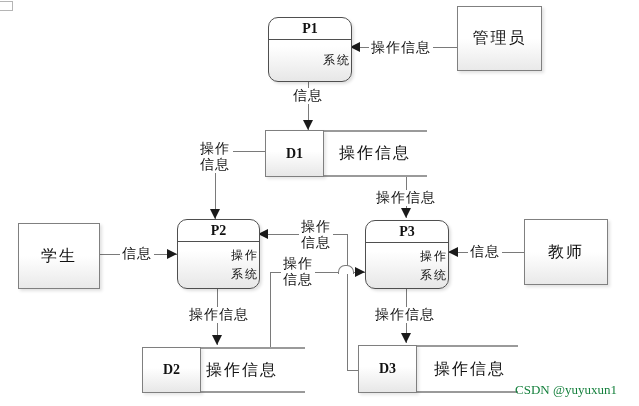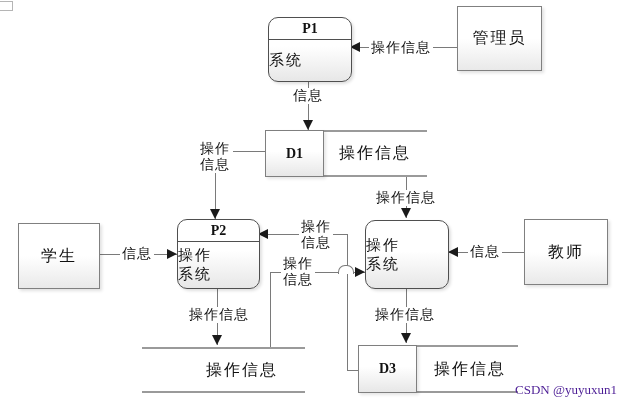--- a/index.html
+++ b/index.html
@@ -20,22 +20,22 @@
     position:absolute;border:1.5px solid #4f4f4f;border-radius:10px;
     background:linear-gradient(180deg,#ffffff 45%,#e7e7e7 100%);
     z-index:4;box-shadow:2px 2px 3px rgba(0,0,0,0.12);
     display:flex;flex-direction:column;
   }
   .process .hd{
     border-bottom:1.5px solid #4f4f4f;text-align:center;
     font-weight:bold;font-size:14px;display:flex;align-items:center;justify-content:center;
   }
   .process .bd{
-    flex:1;display:flex;flex-direction:column;align-items:flex-start;justify-content:center;
-    font-size:15px;letter-spacing:2px;line-height:19px;
+    flex:1;display:flex;flex-direction:column;align-items:flex-end;justify-content:center;
+    font-size:12px;letter-spacing:2px;line-height:19px;
   }
   .ds{position:absolute;z-index:4;}
   .ds .tl,.ds .bl{position:absolute;left:0;right:0;height:2px;background:#9a9a9a;}
   .ds .tl{top:0;} .ds .bl{bottom:0;}
   .ds .idbox{
     position:absolute;left:0;top:0;bottom:0;border:1.5px solid #7f7f7f;
     background:linear-gradient(180deg,#ffffff 45%,#e7e7e7 100%);
     display:flex;align-items:center;justify-content:center;
     font-weight:bold;font-size:14px;box-shadow:2px 2px 3px rgba(0,0,0,0.10);
   }
@@ -58,21 +58,21 @@
     position:absolute;background:#ffffff;white-space:nowrap;
     font-size:14px;line-height:16px;letter-spacing:1px;padding:0 2px;z-index:5;
   }
   .lbl2{text-align:center;}
   .corner{
     position:absolute;left:0;top:1px;width:12px;height:8px;
     border-right:1px solid #b5b5b5;border-bottom:1px solid #b5b5b5;border-top:1px solid #b5b5b5;
     z-index:0;
   }
   .watermark{
-    position:absolute;left:515px;top:382px;font-size:13px;color:#4c1d95;
+    position:absolute;left:515px;top:382px;font-size:13px;color:#15803d;
     letter-spacing:0;z-index:6;white-space:nowrap;
   }
 </style>
 </head>
 <body>
 
 <div id="canvas">
 
   <div class="corner"></div>
 
@@ -86,40 +86,42 @@
 
   <div class="process" style="left:177px;top:219px;width:81px;height:68px;">
     <div class="hd" style="height:21px;">P2</div>
     <div class="bd">
       <div>操作</div>
       <div>系统</div>
     </div>
   </div>
 
   <div class="process" style="left:365px;top:220px;width:82px;height:67px;">
+    <div class="hd" style="height:21px;">P3</div>
     <div class="bd">
       <div>操作</div>
       <div>系统</div>
     </div>
   </div>
 
   <div class="entity" style="left:457px;top:6px;width:83px;height:63px;text-align:center;">管理员</div>
   <div class="entity" style="left:524px;top:219px;width:82px;height:64px;">教师</div>
   <div class="entity" style="left:18px;top:223px;width:80px;height:64px;">学生</div>
 
   <div class="ds" style="left:265px;top:130px;width:162px;height:47px;">
     <div class="tl"></div>
     <div class="bl"></div>
     <div class="idbox" style="width:57px;">D1</div>
     <div class="dslabel" style="left:74px;">操作信息</div>
   </div>
 
   <div class="ds" style="left:142px;top:347px;width:163px;height:46px;">
     <div class="tl"></div>
     <div class="bl"></div>
+    <div class="idbox" style="width:57px;">D2</div>
     <div class="dslabel" style="left:64px;">操作信息</div>
   </div>
 
   <div class="ds" style="left:358px;top:345px;width:160px;height:48px;">
     <div class="tl"></div>
     <div class="bl"></div>
     <div class="idbox" style="width:57px;">D3</div>
     <div class="dslabel" style="left:76px;">操作信息</div>
   </div>
 

